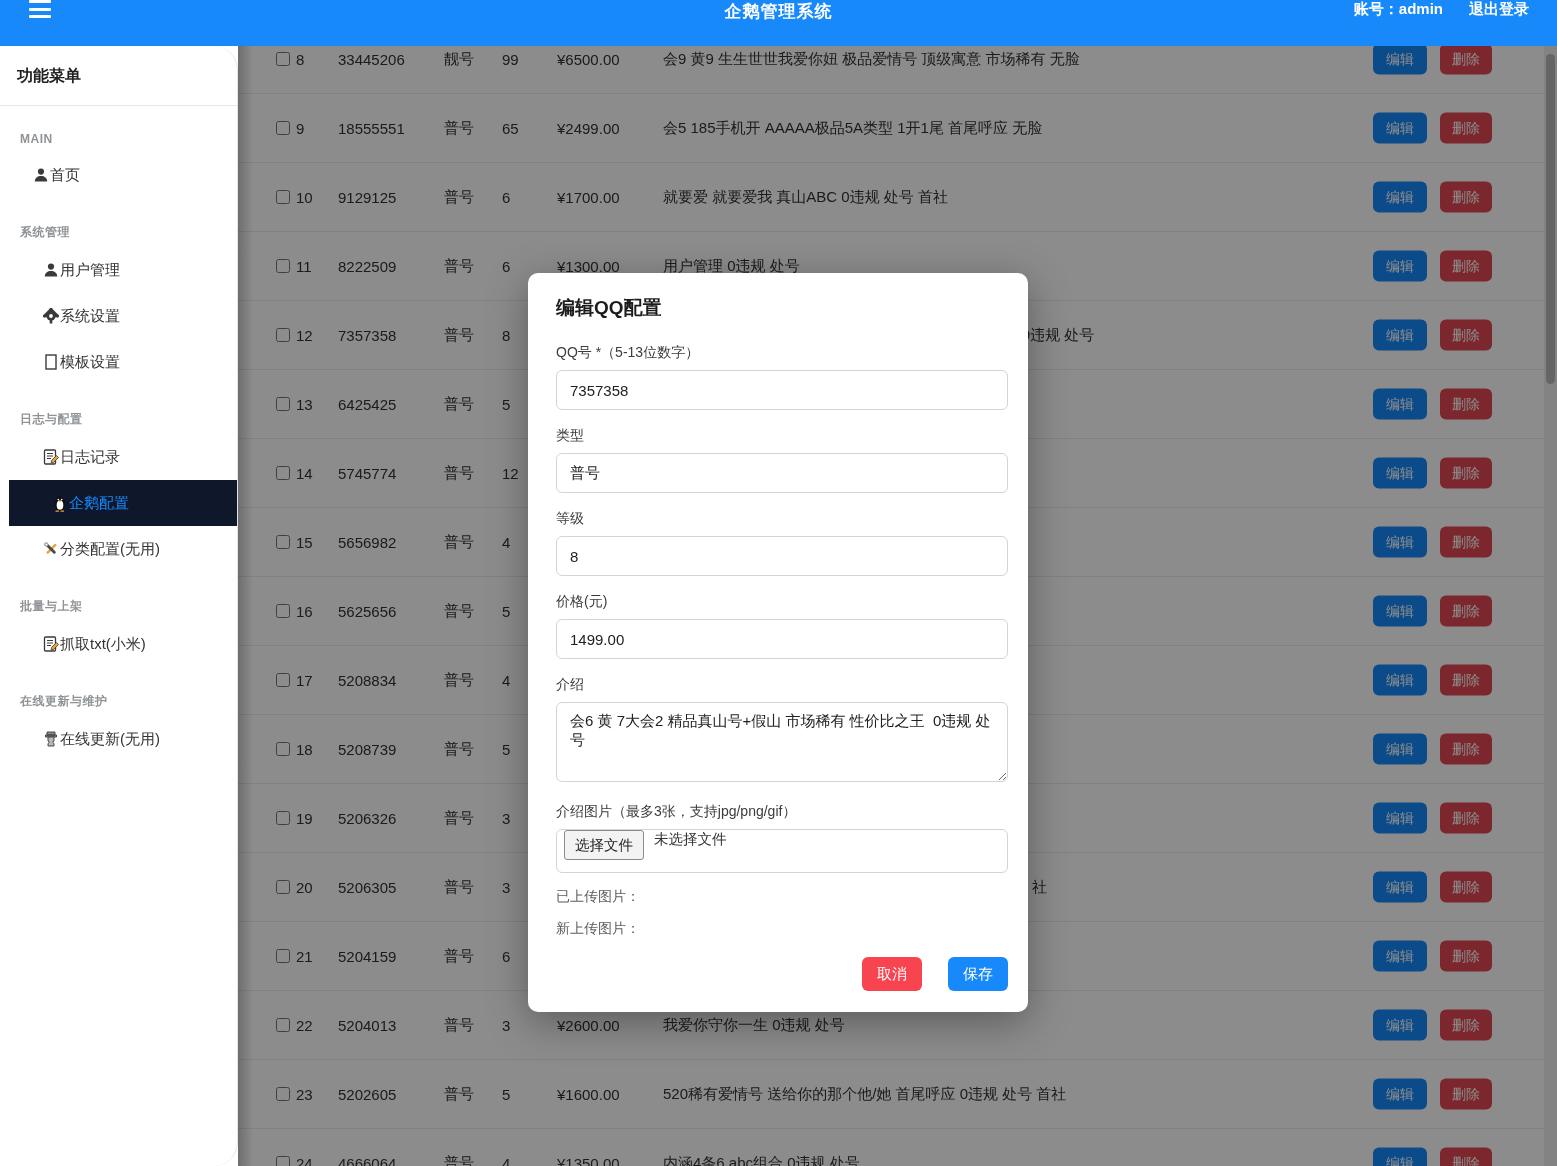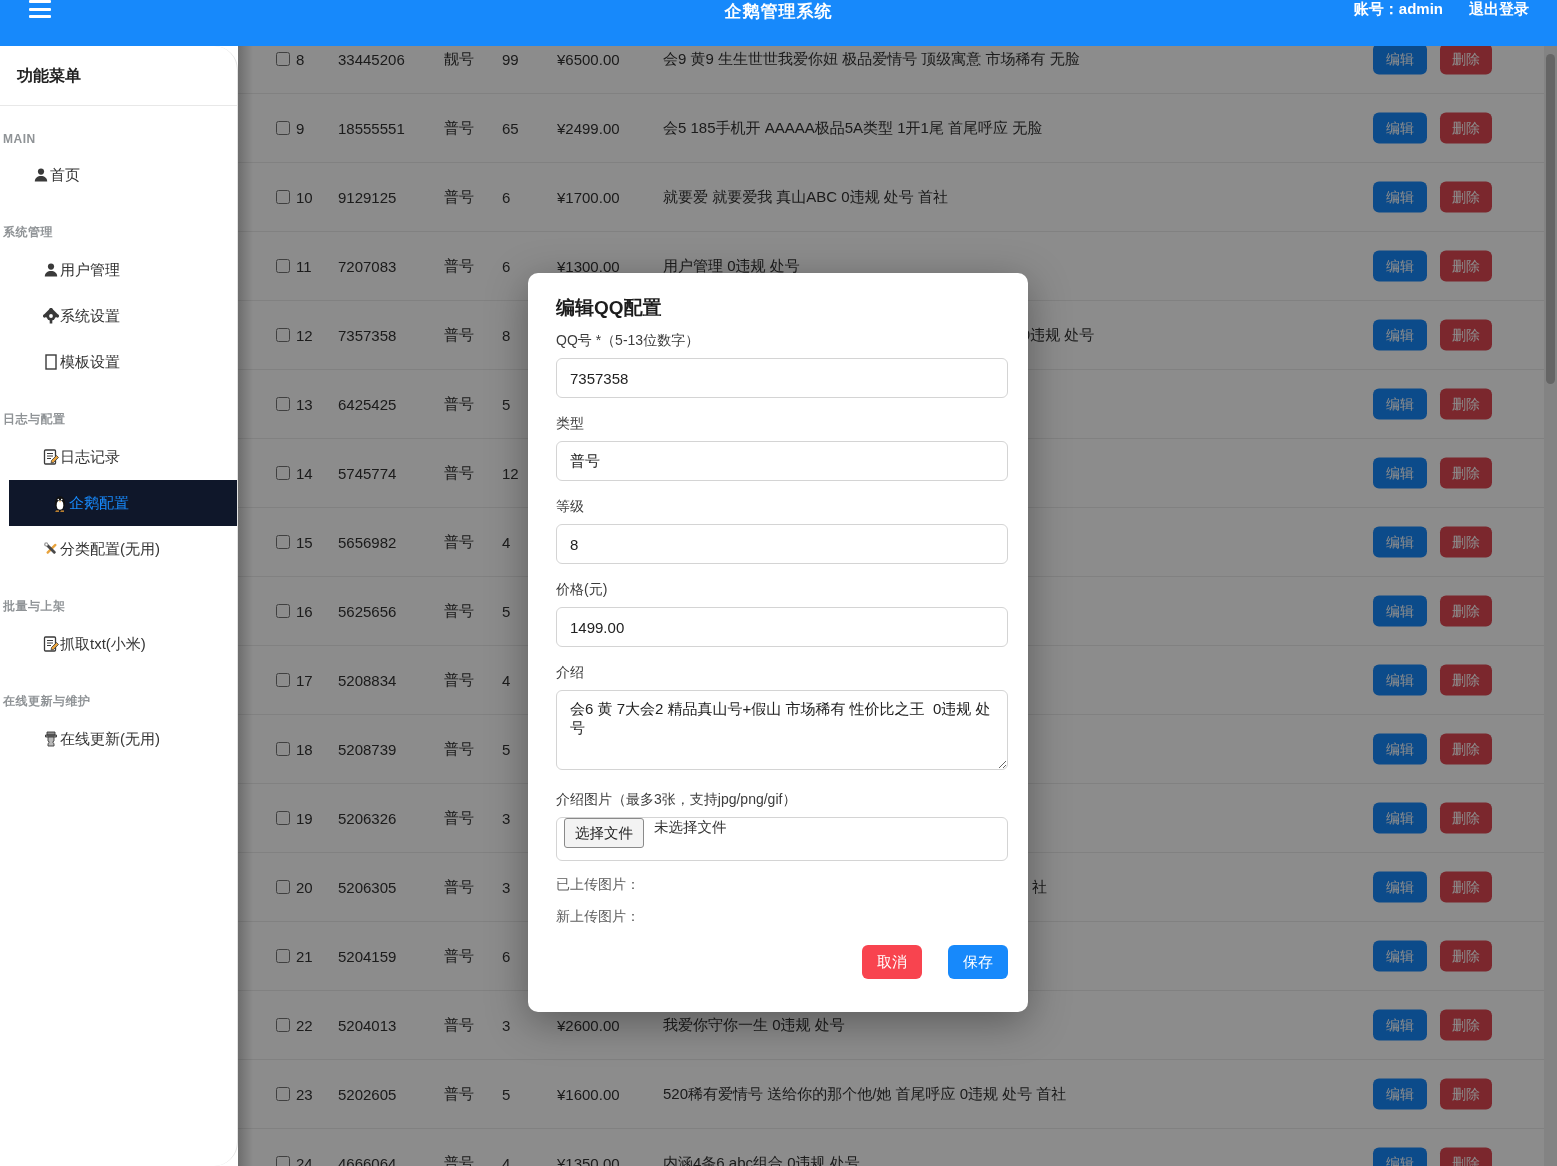--- a/index.html
+++ b/index.html
@@ -17,21 +17,21 @@
   .header-right { position:absolute; right:28px; display:flex; align-items:center; gap:26px;
     font-size:15px; font-weight:bold; }
   .logout { cursor:pointer; }
 
   
   .sidebar { position:absolute; left:0; top:46px; width:238px; bottom:0; background:#fff;
     border-right:1px solid #e4e4e4; z-index:20;border-radius:24px; }
   .sidebar-title { font-size:16px; font-weight:bold; color:#222; padding:20px 0 18px 17px; }
   .sidebar-divider { height:1px; background:#e8e8e8; }
   .side-section-label { font-size:12px; font-weight:bold; color:#8f9396; letter-spacing:.5px;
-    padding:26px 0 6px 3px; }
+    padding:26px 0 6px 20px; }
   .side-item { height:46px; display:flex; align-items:center; padding-left:32px; 
     font-size:15px; color:#333; cursor:pointer; }
   .side-item .ic { width:18px; height:18px; display:flex; align-items:center; justify-content:center; }
   .side-item.active { background:#0f172a; color:#1789fb;margin-left:9px; }
   .sub .side-item { padding-left:42px; }
 
   
   .content { position:absolute; left:238px; top:46px; right:0; bottom:0; background:#fff;
     overflow:hidden; z-index:1; }
   .qq-table { position:absolute; left:0; top:-21px; right:0; }
@@ -258,21 +258,21 @@
       <span class="c-price">¥1700.00</span>
       <span class="c-desc">就要爱 就要爱我 真山ABC 0违规 处号 首社</span>
       <span class="c-tail"></span>
       <button class="row-btn btn-edit">编辑</button>
       <button class="row-btn btn-delete">删除</button>
     </div>
 
     <div class="qq-row">
       <input type="checkbox" class="c-cb" style="">
       <span class="c-id">11</span>
-      <span class="c-qq">7207083</span>
+      <span class="c-qq">8222509</span>
       <span class="c-type">普号</span>
       <span class="c-level">6</span>
       <span class="c-price">¥1300.00</span>
       <span class="c-desc">用户管理 0违规 处号</span>
       <span class="c-tail"></span>
       <button class="row-btn btn-edit">编辑</button>
       <button class="row-btn btn-delete">删除</button>
     </div>
 
     <div class="qq-row">
@@ -451,21 +451,21 @@
   <div class="thumb"></div>
 </div>
 
 <div class="overlay">
   <div class="side-shadow"></div>
 </div>
 
 <div class="modal">
   <div class="modal-title">编辑QQ配置</div>
 
-  <div class="m-label" style="margin-top:11px">QQ号 *（5-13位数字）</div>
+  <div class="m-label" style="margin-top:23px">QQ号 *（5-13位数字）</div>
   <input class="m-input" type="text" value="7357358" style="">
 
   <div class="m-label">类型</div>
   <input class="m-input" type="text" value="普号" style="">
 
   <div class="m-label">等级</div>
   <input class="m-input" type="text" value="8" style="">
 
   <div class="m-label">价格(元)</div>
   <input class="m-input" type="text" value="1499.00" style="">

